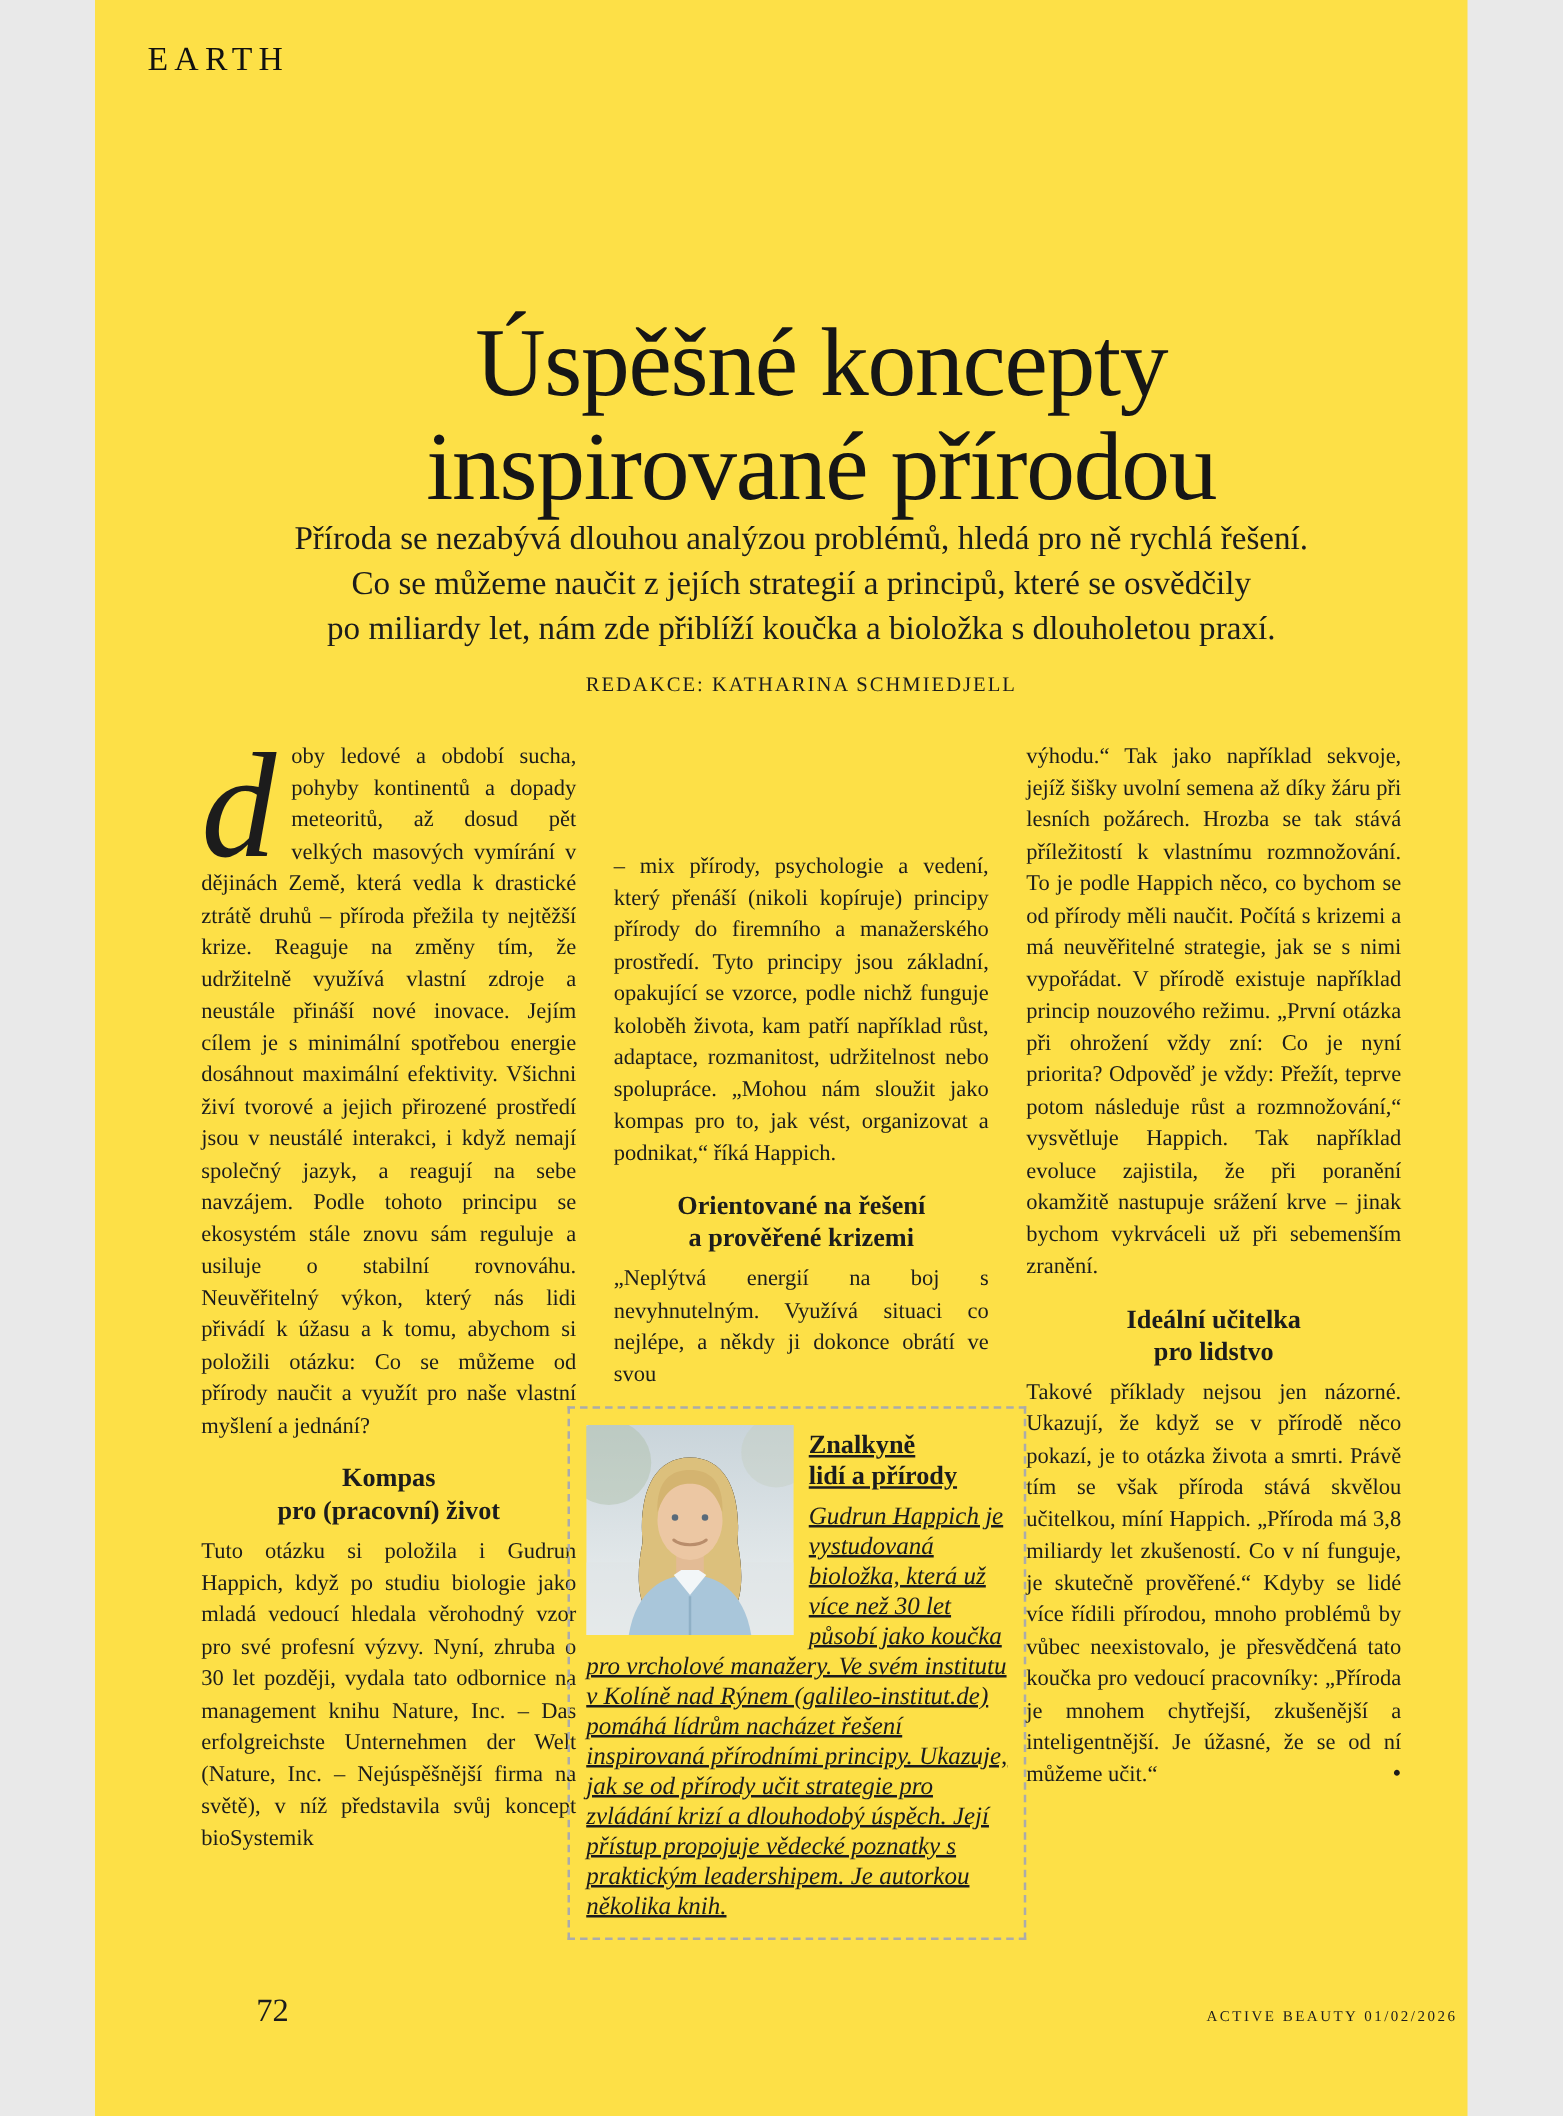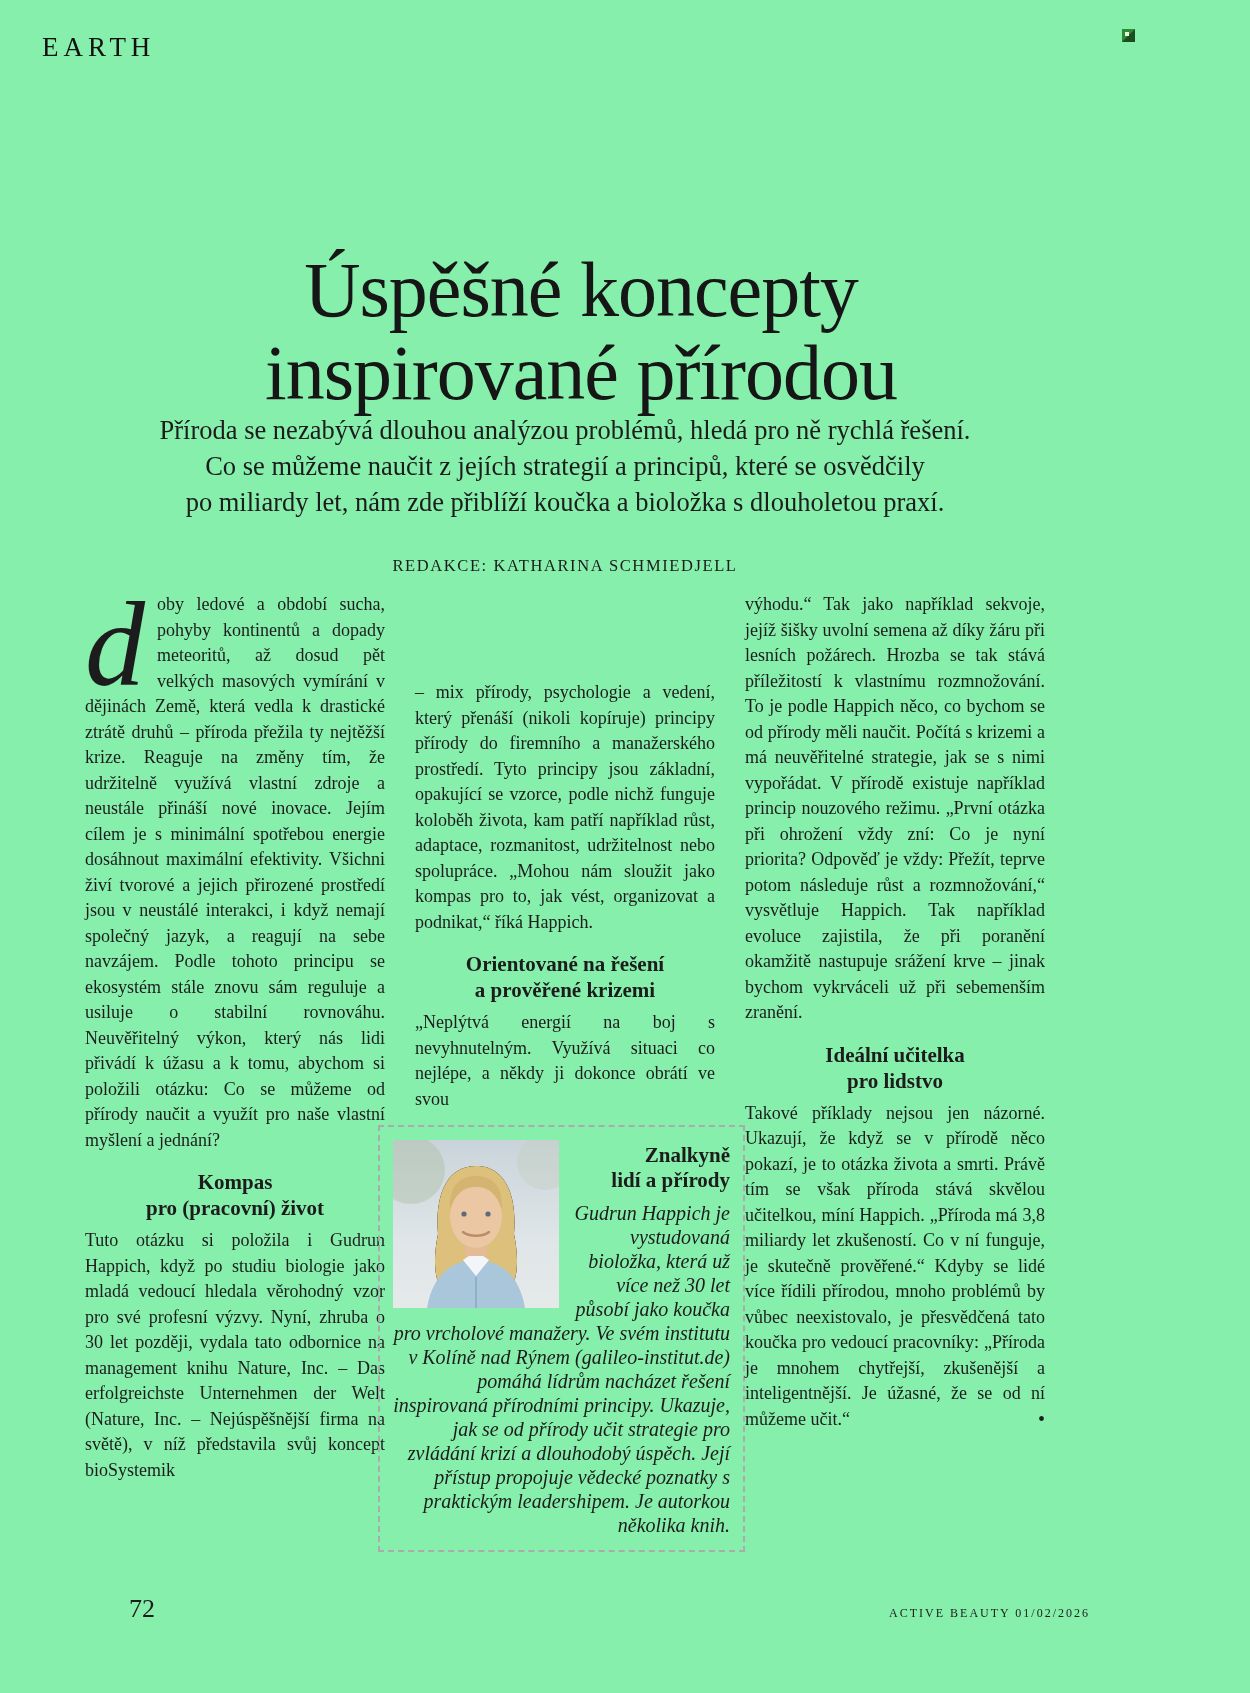--- a/index.html
+++ b/index.html
@@ -1,37 +1,37 @@
 <!DOCTYPE html>
 <html lang="cs"><head>
 <meta charset="utf-8">
 <style>
   html,body { margin:0; padding:0; background:#e9e9e9; }
   .page {
-    position:relative; width:1250px; height:1693px; margin:0 auto;
-    background:#86efac; color:#1c1c1c; overflow:hidden;
+    position:relative; width:1098px; height:1693px; margin:0 auto;
+    background:#fde047; color:#1c1c1c; overflow:hidden;
     font-family:"Liberation Serif", serif;
   }
   .section-label {
     position:absolute; left:42px; top:32px;
     font-size:27px; letter-spacing:5px; color:#111;
   }
   .brand-mark { position:absolute; left:1122px; top:28px; width:13px; height:13px; }
   .headline {
     position:absolute; left:60px; top:232px; width:1010px;
     text-align:center; font-size:78px; line-height:1.07;
     letter-spacing:-1px; white-space:pre-line; color:#161616;
   }
   .lede {
     position:absolute; left:50px; top:412px; width:1030px;
     text-align:center; font-size:26.5px; line-height:1.36; white-space:pre-line;
   }
   .byline {
     position:absolute; left:60px; top:538px; width:1010px;
-    text-align:center; font-size:16.5px; letter-spacing:1.6px;margin-top:18px;
+    text-align:center; font-size:16.5px; letter-spacing:1.6px;
   }
   .columns {
     position:absolute; left:85px; top:592px; width:960px;
     display:flex; gap:30px;
   }
   .col { flex:0 0 300px; width:300px; font-size:18px; line-height:25.5px; text-align:justify; }
   .col p { margin:0; }
   .col2 { padding-top:88px; }
   .subhead {
     text-align:center; font-weight:bold; font-size:21px; line-height:26px;
@@ -39,21 +39,22 @@
   }
   .dropcap {
     float:left; font-style:italic; font-size:120px; line-height:0.72;
     padding:10px 12px 0 0; color:#1c1c1c;
   }
   .endmark { float:right; font-size:20px; }
   .infobox {
     margin:13px -30px 0 -37px;
     border:2px dashed #ababab;
     padding:11px 13px 13px 13px;
-    text-align:right;
+    text-align:left;
+    text-decoration:underline;
   }
   .infobox-photo { float:left; width:166px; height:168px; margin:2px 12px 5px 0; display:block; }
   .infobox-heading { font-weight:bold; font-size:21px; line-height:25px; white-space:pre-line; margin:5px 0 8px 0; }
   .infobox-body { font-style:italic; font-size:20px; line-height:24px; }
   .footer {
     position:absolute; left:85px; top:1594px; width:1005px;
     display:flex; justify-content:space-between; align-items:baseline;
   }
   .page-number { font-size:26px;margin-left:44px; }
   .magazine-credit { font-size:12px; letter-spacing:2px; }

